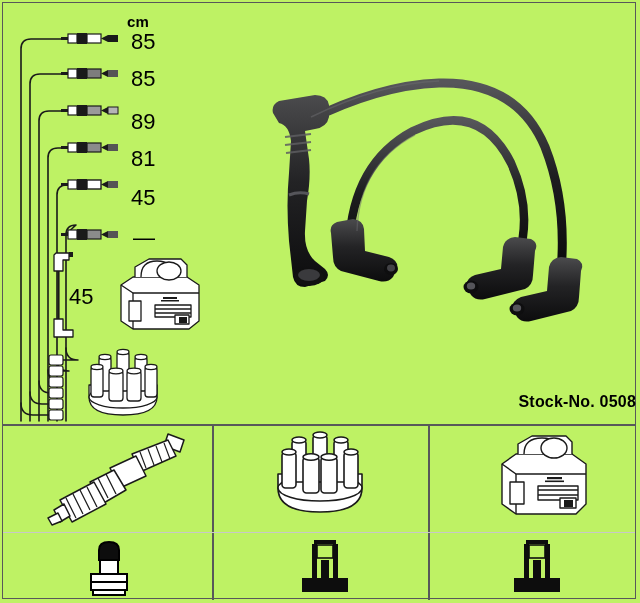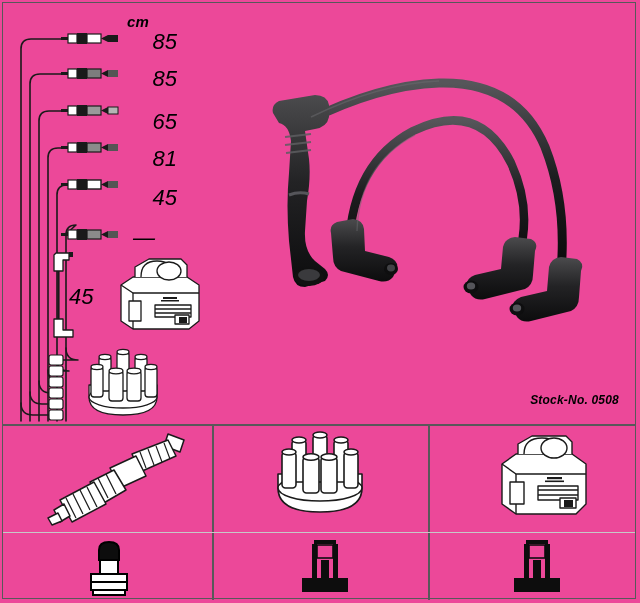--- a/index.html
+++ b/index.html
@@ -1,49 +1,49 @@
 <!DOCTYPE html>
 <html><head>
 <meta charset="utf-8">
 <style>
   html,body{margin:0;padding:0;background:#fff;}
   body{width:640px;height:603px;position:relative;
        font-family:"Liberation Sans",sans-serif;color:#000;overflow:hidden;}
 
-  .sheet{position:absolute;inset:0;background:#ec4899;font-style:italic;}
+  .sheet{position:absolute;inset:0;background:#bef264;}
 
   
   .frame{position:absolute;left:2px;top:2px;width:634px;height:597px;
          border:1.5px solid #58585a;box-sizing:border-box;}
 
   
   .main-panel{position:absolute;left:3px;top:3px;width:632px;height:421px;}
 
   
   .h-div{position:absolute;left:3px;top:424px;width:632px;height:1.5px;background:#58585a;}
   
   .v-div-1{position:absolute;left:212px;top:425px;width:1.5px;height:175px;background:#58585a;}
   .v-div-2{position:absolute;left:428px;top:425px;width:1.5px;height:175px;background:#58585a;}
   
   .h-sub{position:absolute;left:3px;top:532px;width:632px;height:1px;background:#c8c8c8;}
 
   
   .cm-head{position:absolute;left:124px;top:10px;font-size:15px;font-weight:bold;
            letter-spacing:.2px;}
-  .len-val{position:absolute;width:46px;text-align:right;font-size:22px;
+  .len-val{position:absolute;width:46px;text-align:left;font-size:22px;
            font-weight:400;line-height:22px;}
   .len-dash{position:absolute;width:46px;text-align:left;font-size:22px;line-height:22px;}
 
   .mid-len{position:absolute;left:66px;top:283px;font-size:22px;line-height:22px;}
 
   
   .prod-code{position:absolute;left:330px;top:357px;width:286px;text-align:right;
              font-size:25px;font-weight:bold;letter-spacing:.3px;}
-  .stock-no{position:absolute;left:330px;top:390px;width:286px;text-align:right;
-            font-size:12px;font-weight:bold;letter-spacing:.2px;}
+  .stock-no{position:absolute;left:347px;top:390px;width:286px;text-align:right;
+            font-size:16px;font-weight:bold;letter-spacing:.2px;}
 
   svg{display:block;}
   .gfx{position:absolute;}
 </style>
 </head>
 <body>
 
 <div class="sheet">
 
   <div class="frame"></div>
@@ -145,21 +145,21 @@
         <rect x="26" y="3" width="14" height="9" fill="#8b8b8b" stroke="#1a1a1a" stroke-width="1.2"></rect>
         <path d="M40,7.5 L47,4 L47,11 Z" fill="#1a1a1a"></path>
         <rect x="47" y="4" width="10" height="7" fill="#555"></rect>
       </svg>
     </div>
 
     <div class="cm-head">cm</div>
 
     <div class="len-val" style="left:128px;top:28px;">85</div>
     <div class="len-val" style="left:128px;top:65px;">85</div>
-    <div class="len-val" style="left:128px;top:108px;">65</div>
+    <div class="len-val" style="left:128px;top:108px;">89</div>
     <div class="len-val" style="left:128px;top:145px;">81</div>
     <div class="len-val" style="left:128px;top:184px;">45</div>
     <div class="len-dash" style="left:130px;top:224px;">—</div>
 
     <div class="gfx" style="left:44px;top:248px;">
       <svg width="46" height="90" viewBox="0 0 46 90">
         <g stroke="#1a1a1a" stroke-width="1.3" fill="#fff" stroke-linejoin="round">
 
           <path d="M9,2 L22,2 L22,9 L16,9 L16,20 L7,20 L7,4 Z"></path>
           <rect x="22" y="1" width="4" height="5" fill="#1a1a1a" stroke="none"></rect>

